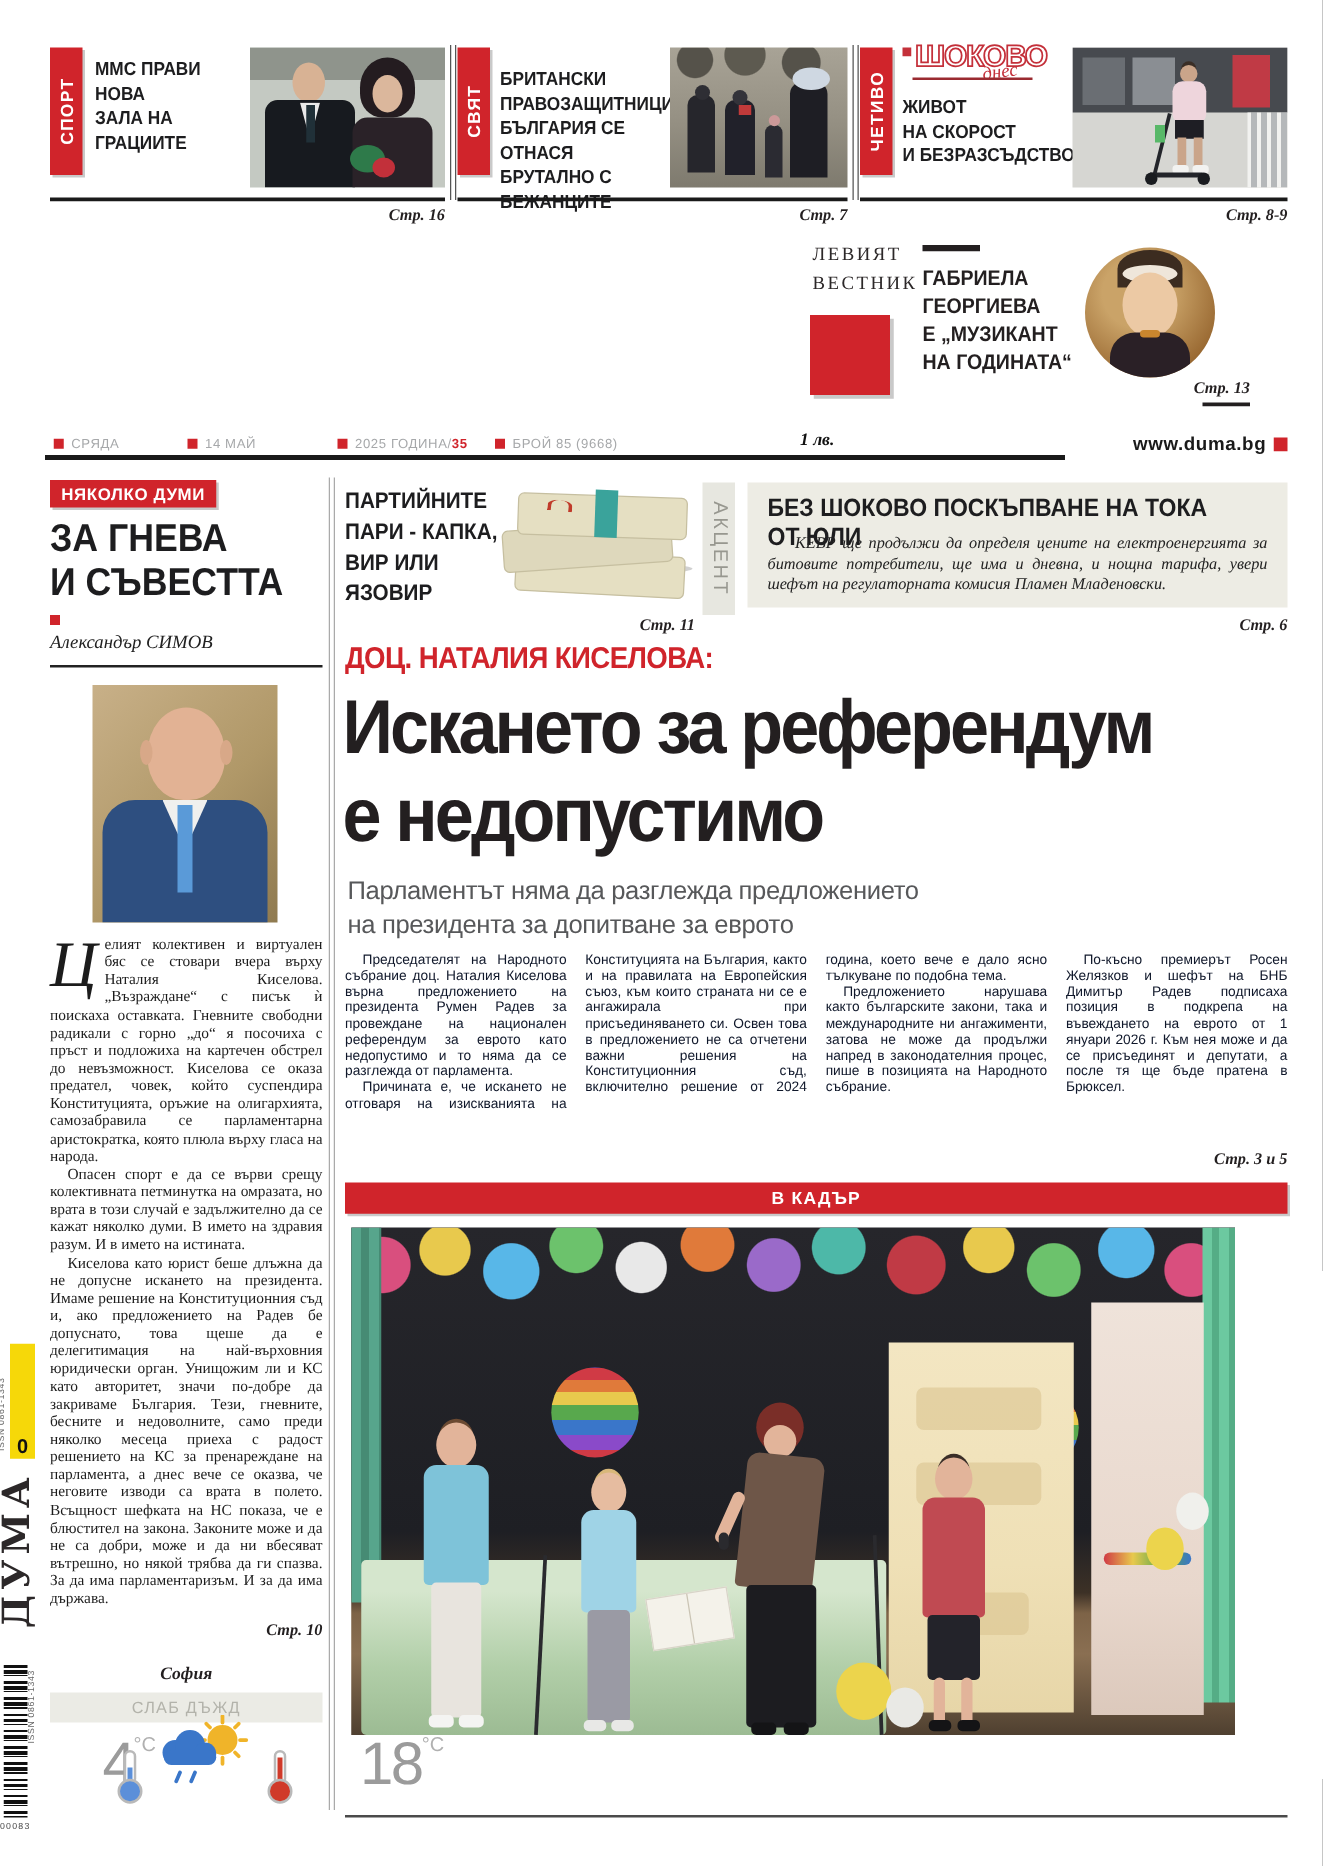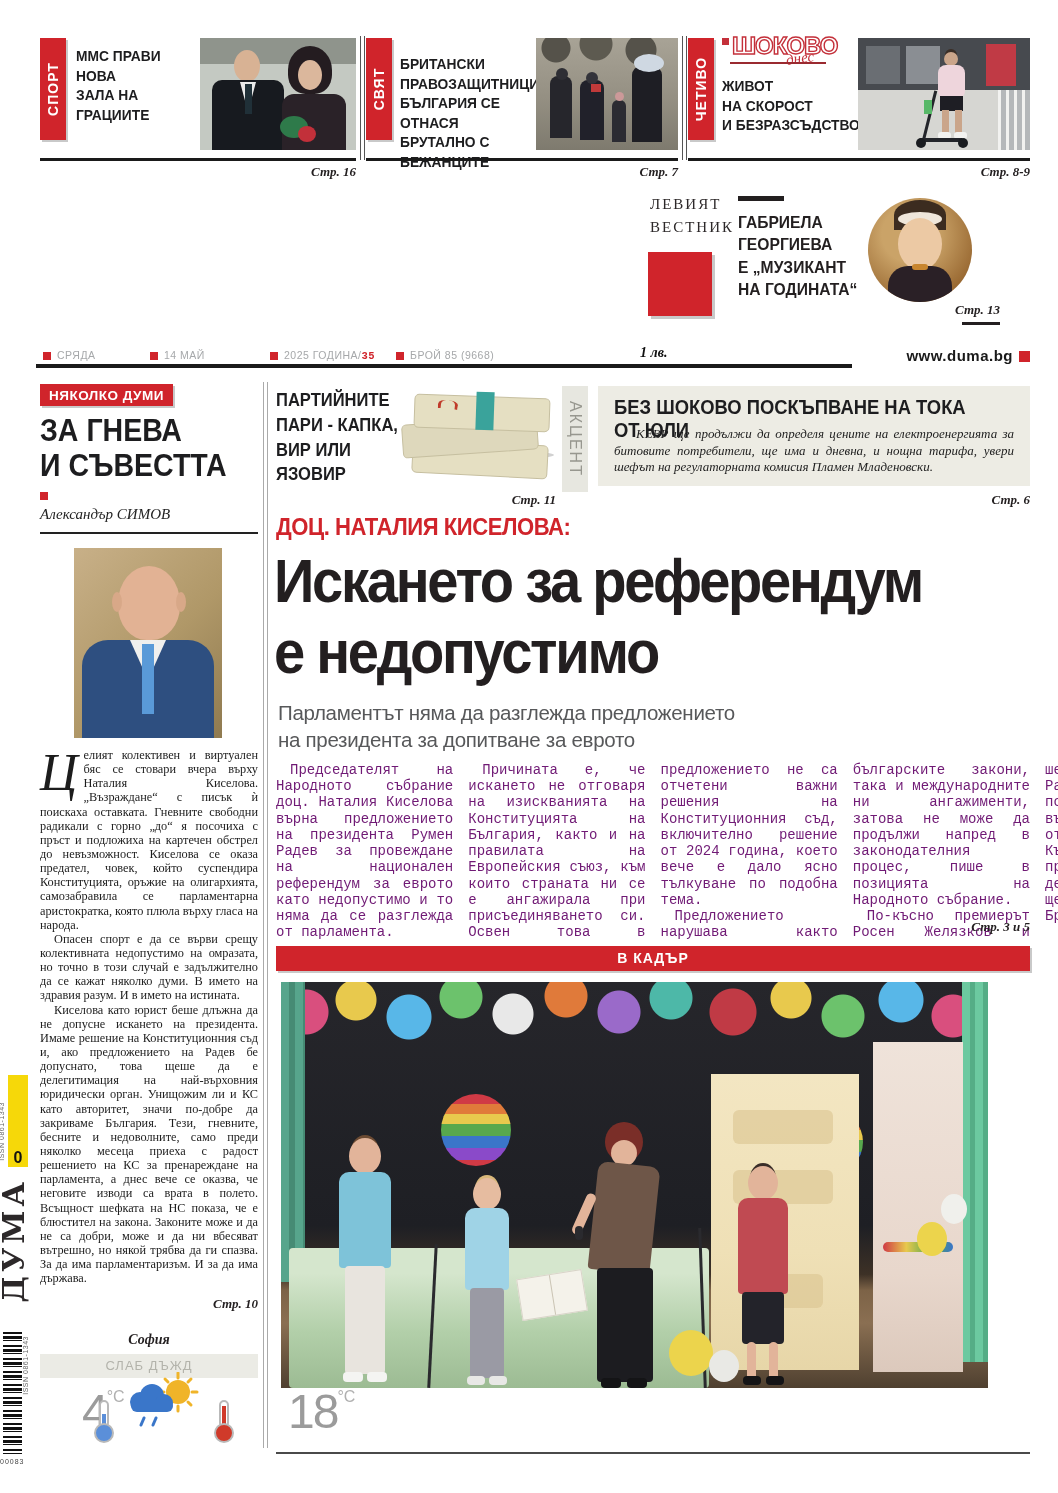--- a/index.html
+++ b/index.html
@@ -32,21 +32,21 @@
   .promo-dash{position:absolute;left:738px;top:196px;width:46px;height:5px;background:#231f20;}
   .promo-title{position:absolute;left:738px;top:212px;font-weight:bold;font-size:17px;line-height:1.32;}
   .promo-photo{position:absolute;left:868px;top:198px;width:104px;height:104px;border-radius:50%;overflow:hidden;
                background:radial-gradient(circle at 40% 35%,#caa368 0 30%,#9a6a33 75%,#7a4f22 100%);}
   .promo-page{position:absolute;left:930px;top:302px;width:70px;text-align:right;
               font-family:"Liberation Serif",serif;font-style:italic;font-weight:bold;font-size:13px;}
   .promo-underline{position:absolute;left:962px;top:322px;width:38px;height:3px;background:#231f20;}
   
   .dl{position:absolute;top:349px;font-size:10.5px;letter-spacing:.5px;color:#a6a8aa;}
   .dl .sq{display:inline-block;width:8px;height:8px;background:#d0242b;margin-right:6px;vertical-align:-1px;}
-  .dl .red{color:#d0242b;font-weight:bold;font-family:Liberation Mono, monospace;}
+  .dl .red{color:#d0242b;font-weight:bold;}
   .price{position:absolute;left:640px;top:345px;font-family:"Liberation Serif",serif;font-style:italic;
          font-weight:bold;font-size:14px;color:#111;}
   .site{position:absolute;left:858px;top:347px;width:172px;text-align:right;font-weight:bold;font-size:15px;
         letter-spacing:.5px;color:#1a1a1a;}
   .site .sq{display:inline-block;width:11px;height:11px;background:#d0242b;margin-left:6px;vertical-align:-1px;}
   .main-rule{position:absolute;left:36px;top:364px;width:816px;height:4px;background:#1a1a1a;}
   
   .ystrip{position:absolute;left:8px;top:1075px;width:20px;height:92px;background:#f6d809;
           display:flex;align-items:flex-end;justify-content:center;font-weight:bold;font-size:16px;color:#111;}
   .vduma{position:absolute;left:-4px;top:1178px;writing-mode:vertical-rl;transform:rotate(180deg);
@@ -98,21 +98,21 @@
   .accent-text{position:absolute;left:16px;top:40px;width:400px;font-family:"Liberation Serif",serif;
                font-style:italic;font-size:13px;line-height:1.28;text-align:justify;text-indent:22px;color:#222;}
   .accent-page{position:absolute;left:930px;top:492px;width:100px;text-align:right;
                font-family:"Liberation Serif",serif;font-style:italic;font-weight:bold;font-size:13px;}
   
   .lead-kicker{position:absolute;left:276px;top:513px;color:#d0242b;font-weight:bold;font-size:24px;letter-spacing:-.5px;}
   .lead-headline{position:absolute;left:274px;top:546px;font-weight:bold;font-size:61px;line-height:1.16;
                  letter-spacing:-2.5px;color:#231f20;}
   .lead-subhead{position:absolute;left:278px;top:700px;font-size:20.5px;line-height:1.3;color:#57585a;letter-spacing:-.3px;}
   .lead-body{position:absolute;left:276px;top:762px;width:754px;height:182px;column-count:4;column-gap:15px;
-             font-family:Liberation Mono, monospace;font-size:14px;line-height:1.16;text-align:justify;color:#701a75;}
+             font-family:Liberation Sans, sans-serif;font-size:11px;line-height:1.16;text-align:justify;color:#0f172a;}
   .lead-body p{margin:0;text-indent:14px;}
   .lead-page{position:absolute;left:900px;top:919px;width:130px;text-align:right;
              font-family:"Liberation Serif",serif;font-style:italic;font-weight:bold;font-size:13px;}
   
   .vkadar{position:absolute;left:276px;top:946px;width:754px;height:25px;background:#d0242b;color:#fff;
           font-weight:bold;font-size:14px;letter-spacing:1px;text-align:center;line-height:25px;box-shadow:2px 2px 0 #c9c9c9;}
   .stage{position:absolute;left:281px;top:982px;width:707px;height:406px;overflow:hidden;
          background:linear-gradient(180deg,#26262b 0%,#1e1f24 60%,#3d3126 72%,#7d6347 76%,#8a6f52 84%,#4f4030 100%);}
   .balloons{position:absolute;left:0;top:0;width:707px;height:120px;background-image:
     radial-gradient(circle at 25px 30px,#d94f7e 0 22px,transparent 23px),
@@ -294,21 +294,21 @@
   <div class="op-photo">
     <div class="shape" style="left:44px;top:18px;width:62px;height:74px;border-radius:50% 50% 46% 46%;background:#e2b294;"></div>
     <div class="shape" style="left:38px;top:44px;width:10px;height:20px;border-radius:50%;background:#d8a888;"></div>
     <div class="shape" style="left:102px;top:44px;width:10px;height:20px;border-radius:50%;background:#d8a888;"></div>
     <div class="shape" style="left:8px;top:92px;width:132px;height:98px;border-radius:26px 26px 0 0;background:#2e4f80;"></div>
     <div class="shape" style="left:56px;top:92px;width:36px;height:40px;background:#f0f0ee;clip-path:polygon(0 0,100% 0,50% 100%);"></div>
     <div class="shape" style="left:68px;top:96px;width:12px;height:70px;background:#5a9ad8;"></div>
   </div>
   <div class="op-body">
     <p class="first"><span class="dropcap">Ц</span><span>елият колективен и виртуален бяс се стовари вчера върху Наталия Киселова. „Възраждане“ с писък ѝ поискаха оставката. Гневните свободни радикали с горно „до“ я посочиха с пръст и подложиха на картечен обстрел до невъзможност. Киселова се оказа предател, човек, който суспендира Конституцията, оръжие на олигархията, самозабравила се парламентарна аристократка, която плюла върху гласа на народа.</span></p>
-    <p>Опасен спорт е да се върви срещу колективната недопустимо на омразата, но точно в този случай е задължително да се кажат няколко думи. В името на здравия разум. И в името на истината.</p>
+    <p>Опасен спорт е да се върви срещу колективната петминутка на омразата, но врата в този случай е задължително да се кажат няколко думи. В името на здравия разум. И в името на истината.</p>
     <p>Киселова като юрист беше длъжна да не допусне искането на президента. Имаме решение на Конституционния съд и, ако предложението на Радев бе допуснато, това щеше да е делегитимация на най-върховния юридически орган. Унищожим ли и КС като авторитет, значи по-добре да закриваме България. Тези, гневните, бесните и недоволните, само преди няколко месеца приеха с радост решението на КС за пренареждане на парламента, а днес вече се оказва, че неговите изводи са врата в полето. Всъщност шефката на НС показа, че е блюстител на закона. Законите може и да не са добри, може и да ни вбесяват вътрешно, но някой трябва да ги спазва. За да има парламентаризъм. И за да има държава.</p>
   </div>
   <div class="op-page">Стр. 10</div>
 
   <div class="w-city">София</div>
   <div class="w-bar">СЛАБ ДЪЖД</div>
   <div class="w-temp" style="left:34px;top:1384px;"><span>4</span><sup>°C</sup></div>
   <svg class="abs" style="left:92px;top:1398px;" width="24" height="46" viewBox="0 0 24 46">
     <rect x="8" y="3" width="8" height="26" rx="4" fill="#fff" stroke="#b9b9b9" stroke-width="2"></rect>
     <rect x="10" y="16" width="4" height="14" fill="#5b8fd9"></rect>

